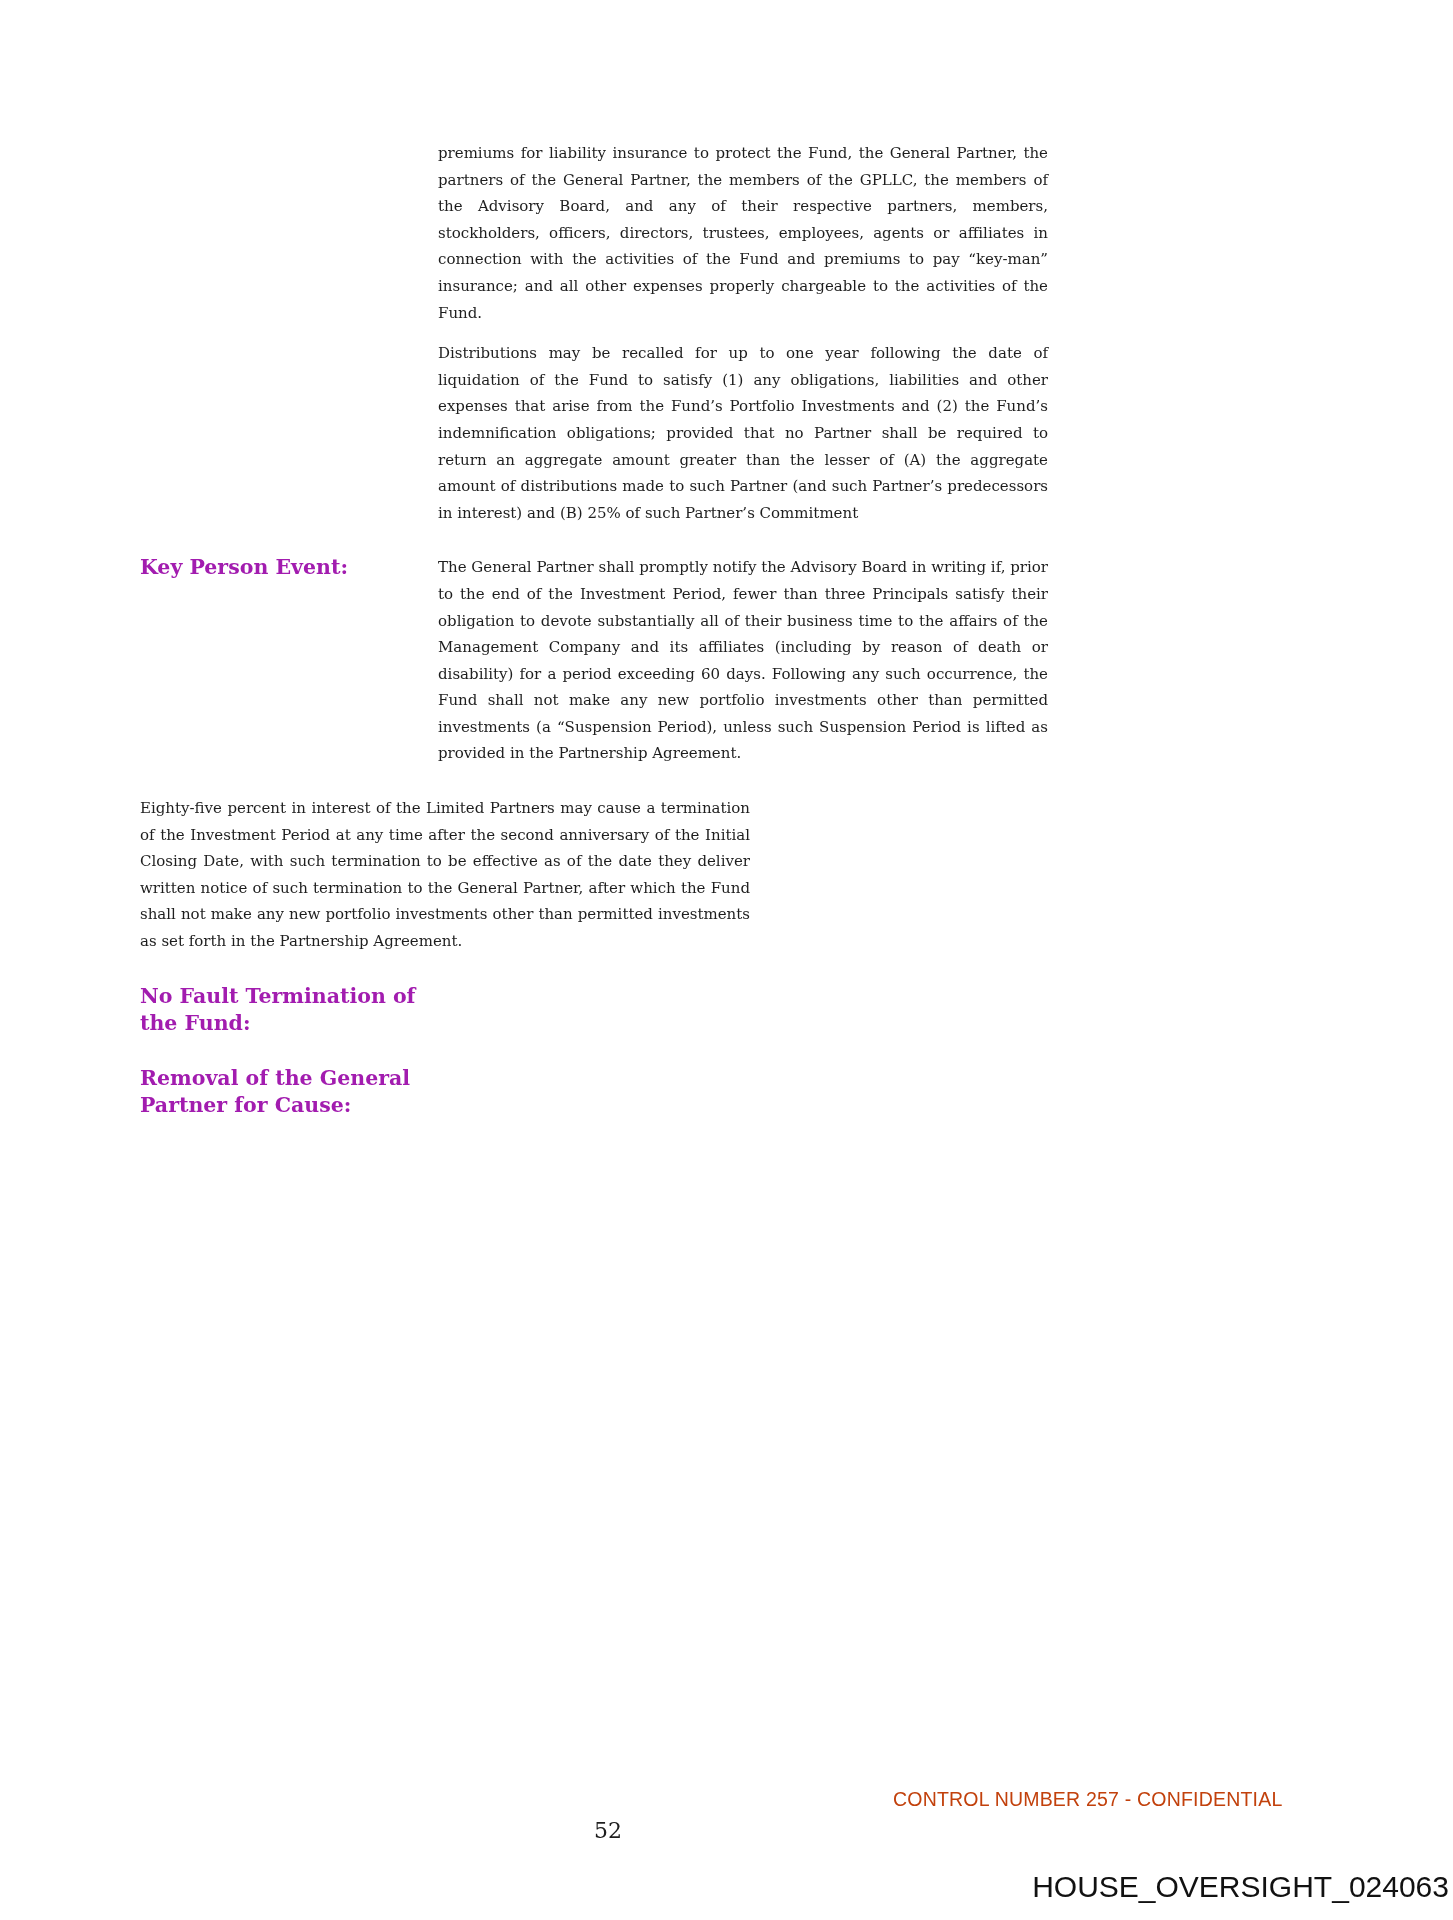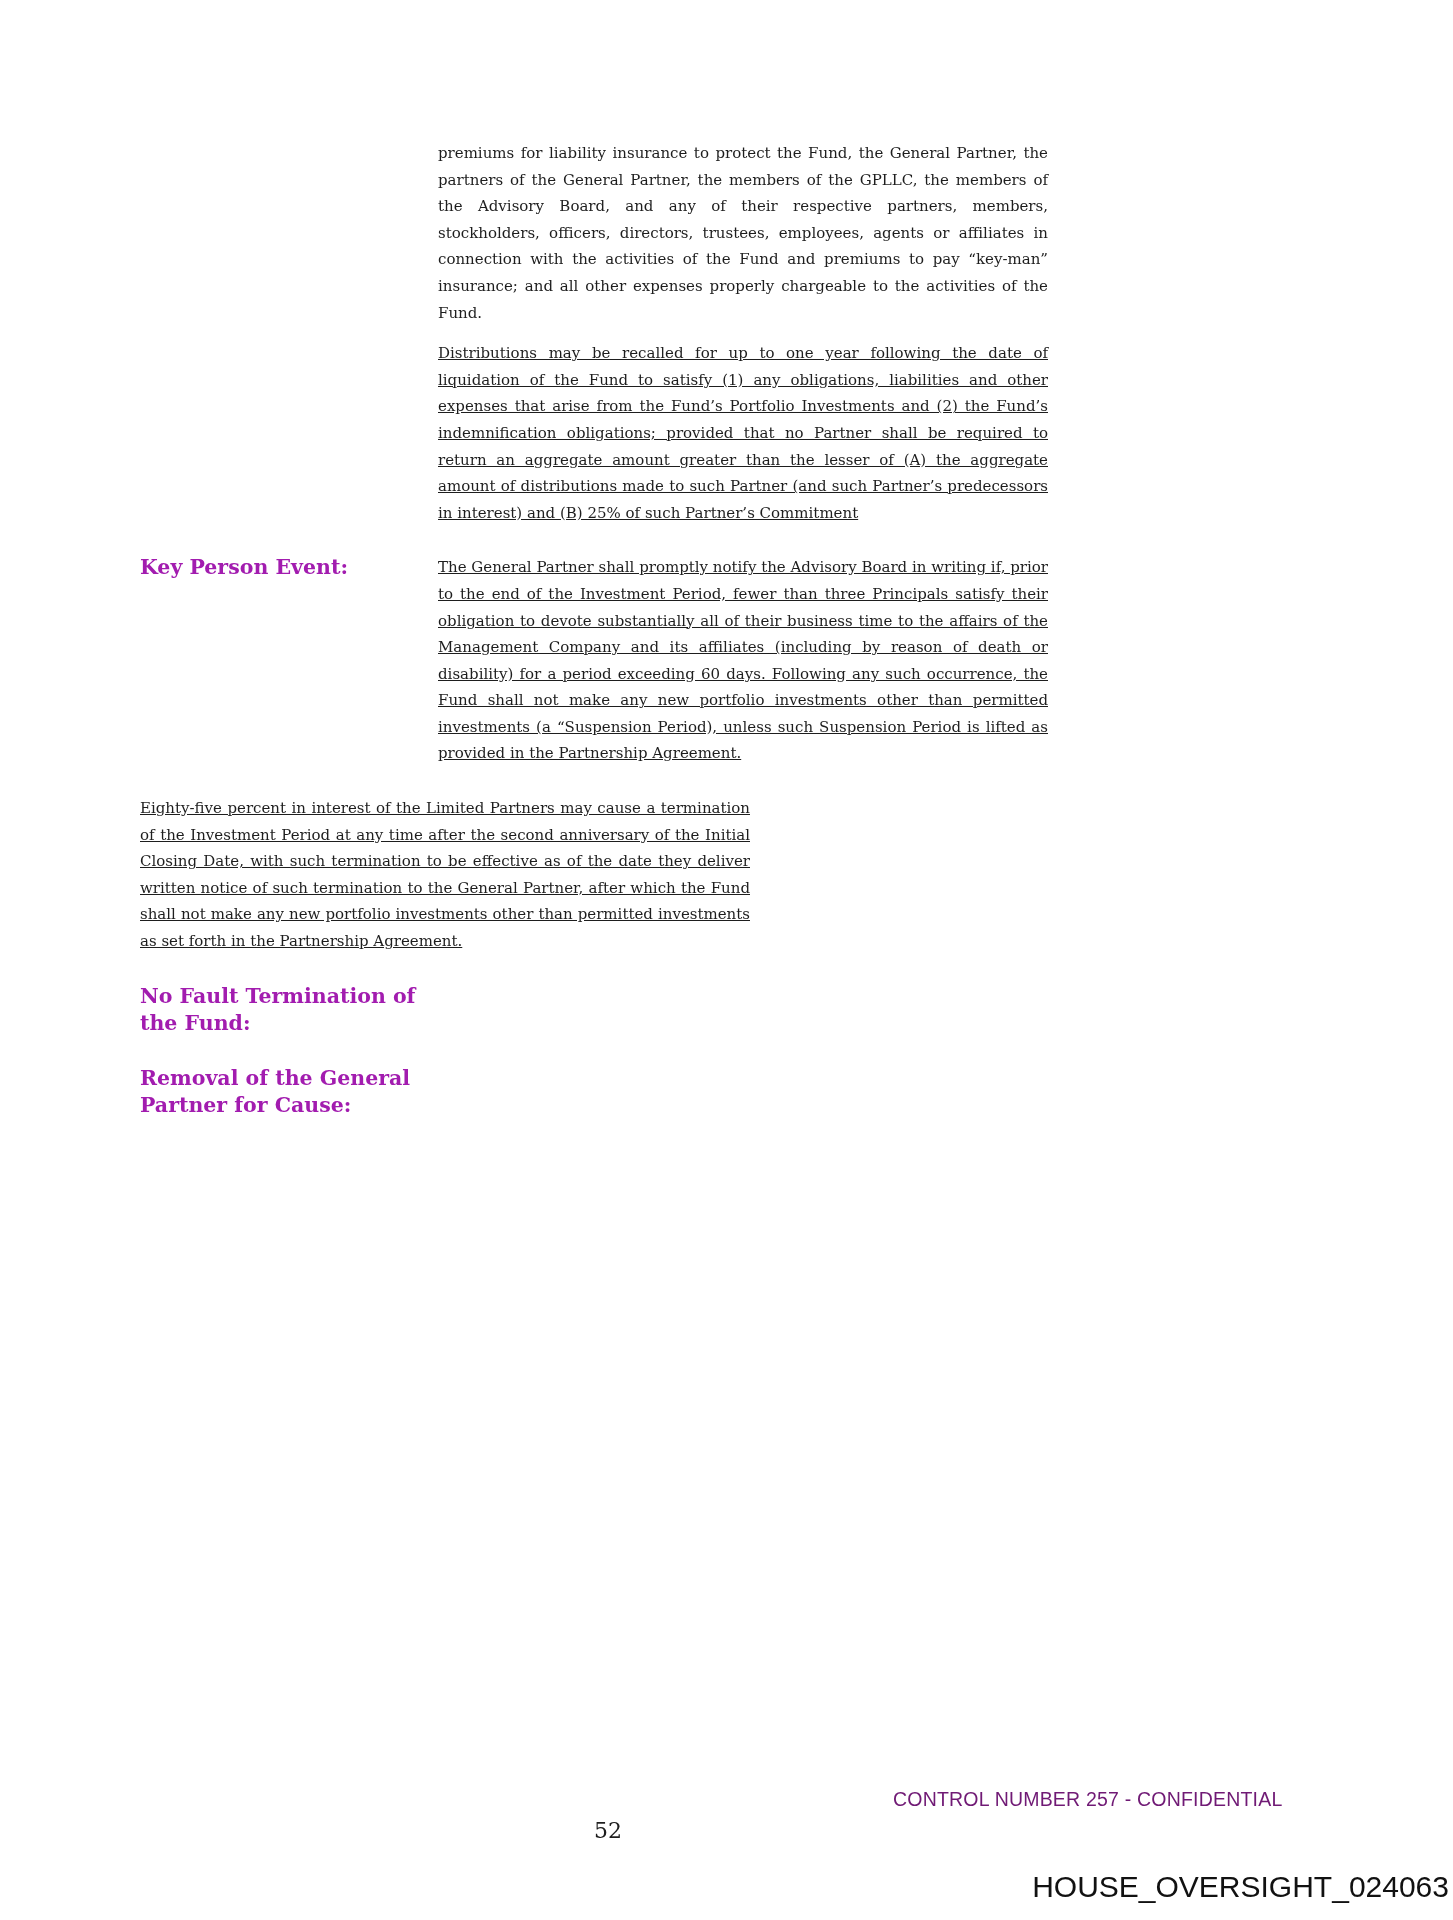--- a/index.html
+++ b/index.html
@@ -35,39 +35,39 @@
     flex: 0 0 610px;
     width: 610px;
   }
   .para {
     font-size: 15px;
     line-height: 26.6px;
     color: #1e1e1e;
     text-align: justify;
     margin: 0 0 14px 0;
   }
-  .para:last-child { margin-bottom: 0; text-decoration: underline; }
+  .para:last-child { margin-bottom: 0; }
   .footer-page-number {
     position: absolute;
     top: 1782px;
     left: 578px;
     width: 60px;
     text-align: center;
     font-size: 22px;
     color: #1e1e1e;
     margin-top: 36px;
   }
   .footer-control {
     position: absolute;
     top: 1788px;
     left: 893px;
     font-family: "Liberation Sans", sans-serif;
     font-size: 19.5px;
     letter-spacing: 0.2px;
-    color: #701a75;
+    color: #c2410c;
   }
   .footer-watermark {
     position: absolute;
     top: 1870px;
     right: 4px;
     font-family: "Liberation Sans", sans-serif;
     font-size: 30px;
     color: #111111;
   }
 </style>

